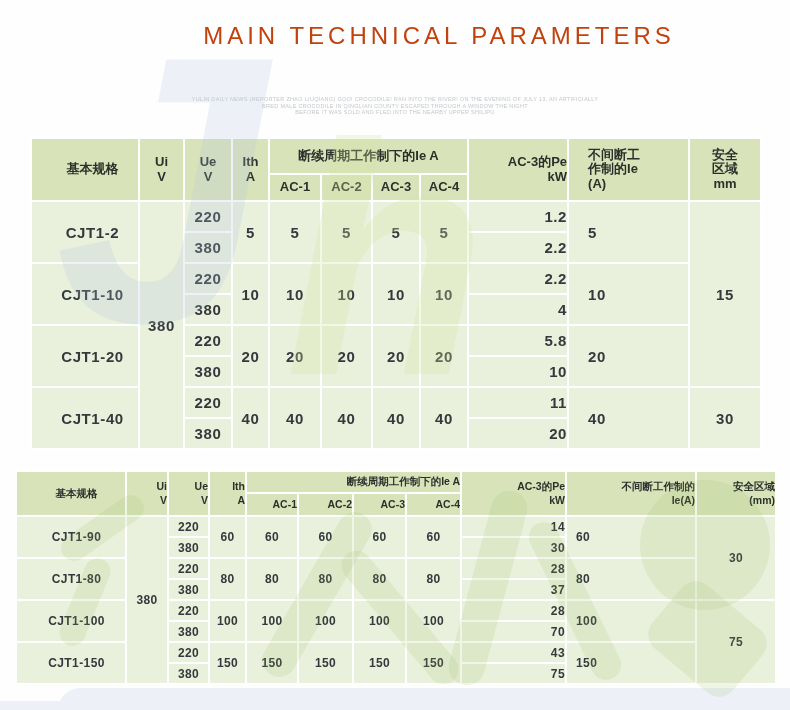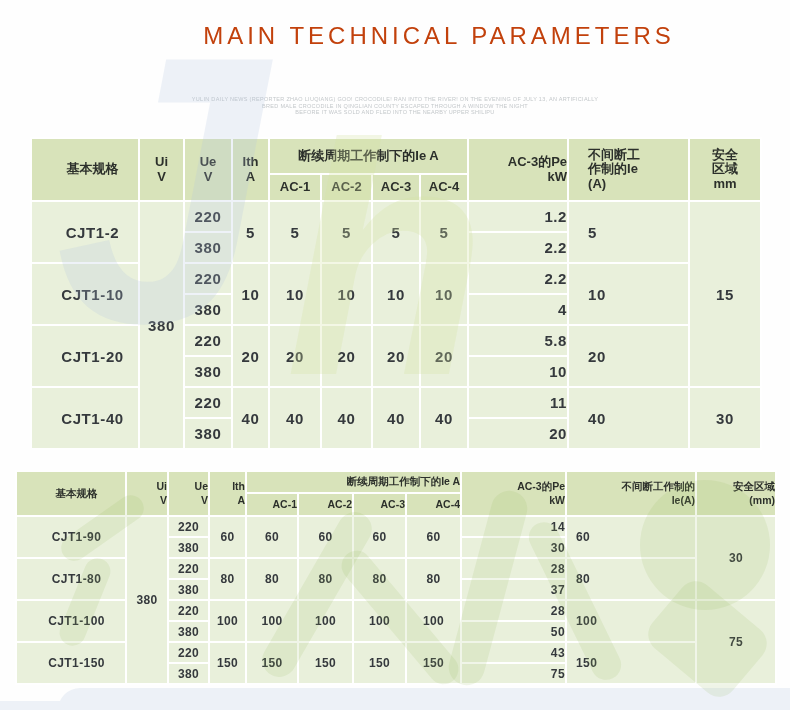--- a/index.html
+++ b/index.html
@@ -237,21 +237,21 @@
           <td rowspan="2">100</td>
           <td rowspan="2">100</td>
           <td rowspan="2">100</td>
           <td rowspan="2">100</td>
           <td class="c-pe">28</td>
           <td rowspan="2" class="c-ie">100</td>
           <td rowspan="4" class="c-safety">75</td>
         </tr>
         <tr>
           <td>380</td>
-          <td class="c-pe">50</td>
+          <td class="c-pe">70</td>
         </tr>
         <tr>
           <td rowspan="2" class="c-model">CJT1-150</td>
           <td>220</td>
           <td rowspan="2">150</td>
           <td rowspan="2">150</td>
           <td rowspan="2">150</td>
           <td rowspan="2">150</td>
           <td rowspan="2">150</td>
           <td class="c-pe">43</td>

